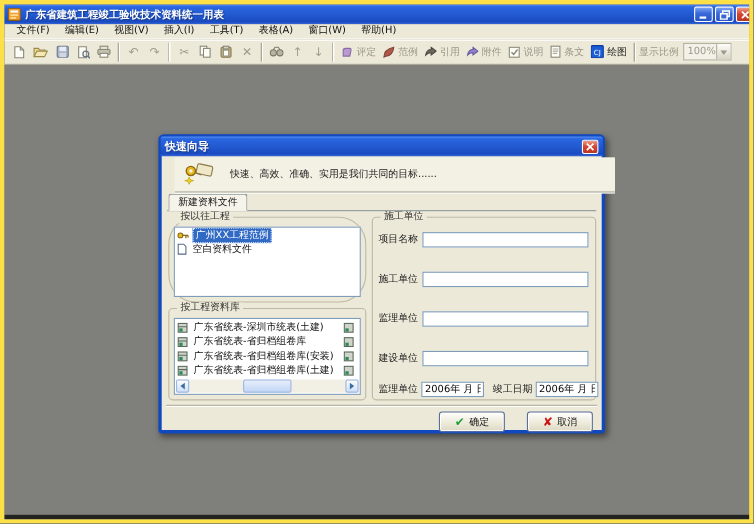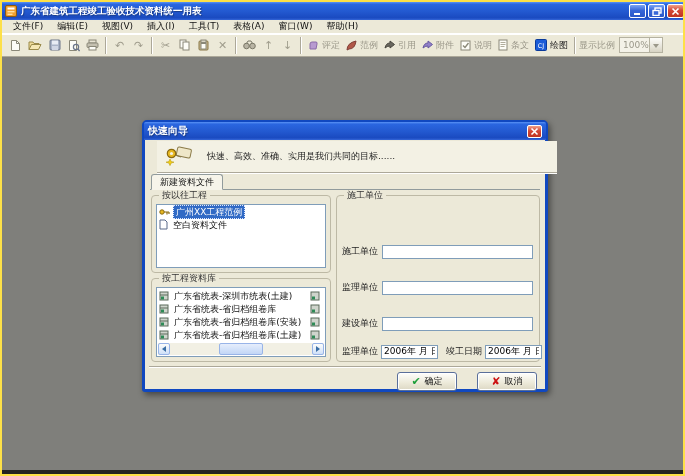--- a/index.html
+++ b/index.html
@@ -1,18 +1,18 @@
 <!DOCTYPE html>
 <html><head>
 <meta charset="utf-8">
 <style>
   * { box-sizing: border-box; margin: 0; padding: 0; }
   body { font-family: "DejaVu Sans", sans-serif; background:#555; }
   .screen { position:relative; width:685px; height:476px; background:#7f7f7b;
-            border:2px solid #fde047; overflow:hidden; font-size:9px; color:#111; }
+            border:4px solid #fde047; overflow:hidden; font-size:9px; color:#111; }
 
   
   .titlebar { position:absolute; left:0; top:0; width:685px; height:18px;
     background:linear-gradient(180deg,#5a93f5 0%,#2a66e0 12%,#2258cf 55%,#1a4ac0 88%,#3567d8 100%);
     display:flex; align-items:center; padding:0 3px; }
   .titlebar .app-icon { width:12px; height:12px; margin-right:4px; flex:0 0 auto; }
   .titlebar .title-text { color:#fff; font-weight:bold; font-size:9.5px;
     text-shadow:1px 1px 1px #1a3a80; white-space:nowrap; overflow:hidden; flex:1; }
   .winbtns { display:flex; gap:2px; }
   .winbtn { width:17px; height:14px; border-radius:2px; border:1px solid #fff;
@@ -64,21 +64,21 @@
   .banner-text { font-size:9px; color:#222; }
 
   .tab { position:absolute; left:6px; top:51px; height:16px; line-height:15px; padding:0 8px;
     background:#f6f4ea; border:1px solid #919b9c; border-bottom:1px solid #f6f4ea;
     border-radius:3px 3px 0 0; z-index:2; }
   .tab-line { position:absolute; left:5px; top:66px; width:390px; border-top:1px solid #919b9c; z-index:1; }
 
   .group { position:absolute; border:1px solid #bdb9a5; border-radius:4px; }
   .group > .group-title { position:absolute; top:-6px; left:7px; background:#ece9d8; padding:0 3px;
     color:#333; line-height:11px; }
-  .grp-prev { left:6px; top:72px; width:180px; height:78px; }
+  .grp-prev { left:6px; top:72px; width:180px; height:78px;border-radius:25px; }
   .grp-lib  { left:6px; top:155px; width:180px; height:84px; }
   .grp-info { left:191px; top:72px; width:204px; height:167px; }
 
   .listbox { position:absolute; left:4px; right:4px; top:8px; bottom:4px; background:#fff;
     border:1px solid #7f9db9; overflow:hidden; }
   .list-row { height:13px; display:flex; align-items:center; gap:3px; padding-left:2px; white-space:nowrap; }
   .list-row .row-label { padding:0 2px; line-height:12px; }
   .list-row.selected .row-label { background:#316ac5; color:#fff; border:1px dotted #e0e8ff; }
   .mini-icon { flex:0 0 auto; display:block; }
 
@@ -412,20 +412,24 @@
             <span class="sthumb"></span>
           </span>
           <span class="sbtn right"></span>
         </div>
       </div>
     </div>
 
     <div class="group grp-info">
       <span class="group-title">施工单位</span>
 
+      <div class="field-row" style="top:12px;">
+        <span class="field-label">项目名称</span>
+        <input class="field-input" type="text" value="" style="">
+      </div>
       <div class="field-row" style="top:48px;">
         <span class="field-label">施工单位</span>
         <input class="field-input" type="text" value="" style="">
       </div>
       <div class="field-row" style="top:84px;">
         <span class="field-label">监理单位</span>
         <input class="field-input" type="text" value="" style="">
       </div>
       <div class="field-row" style="top:120px;">
         <span class="field-label">建设单位</span>

